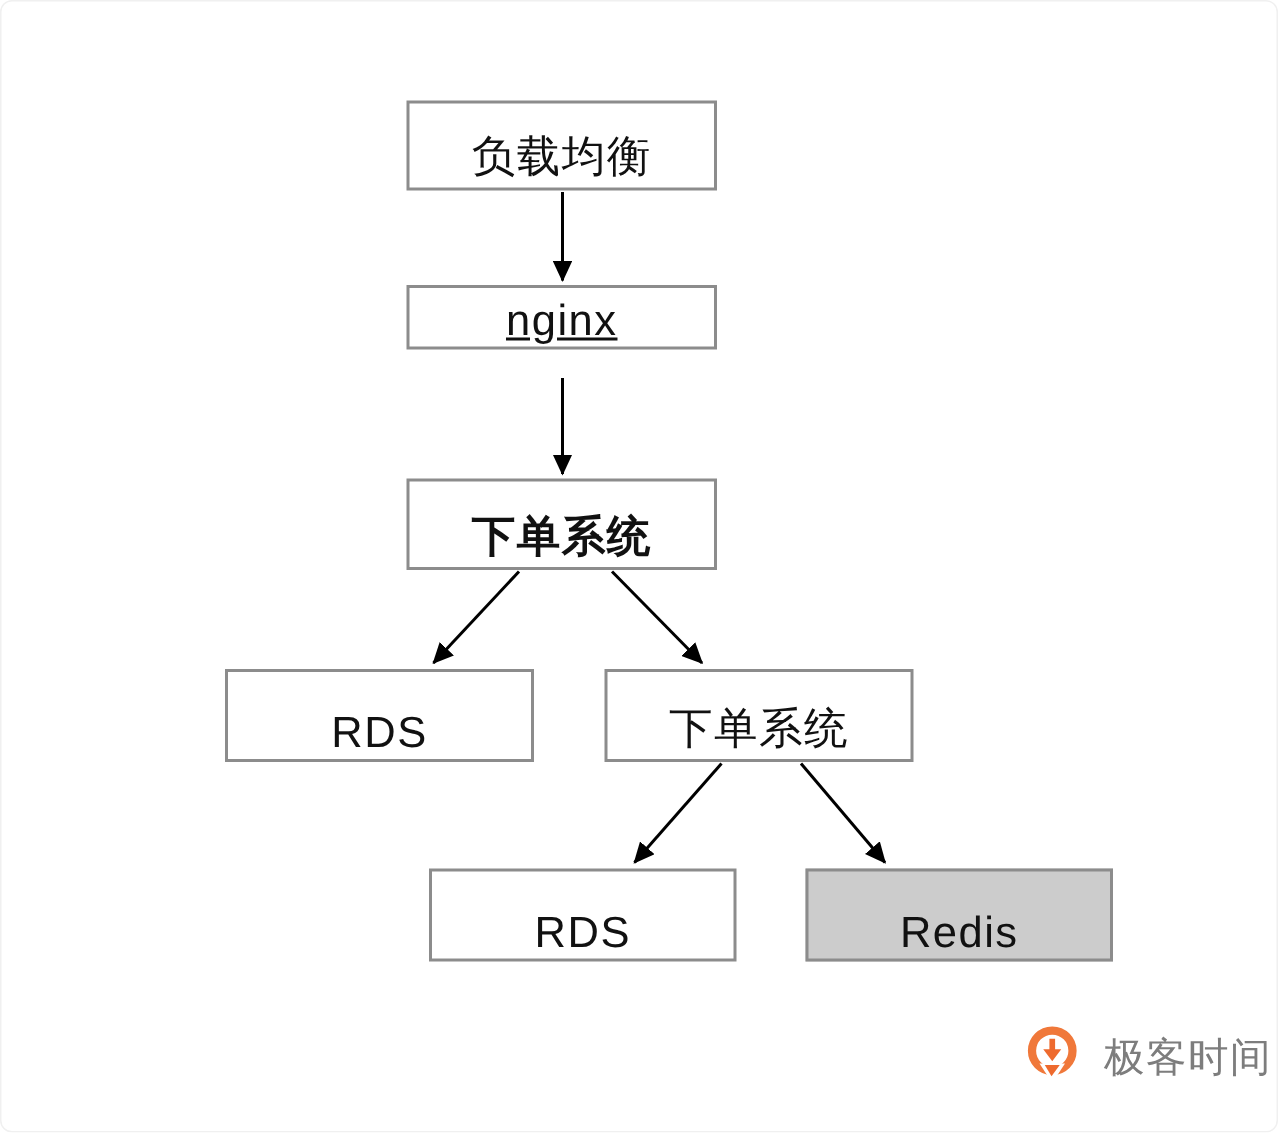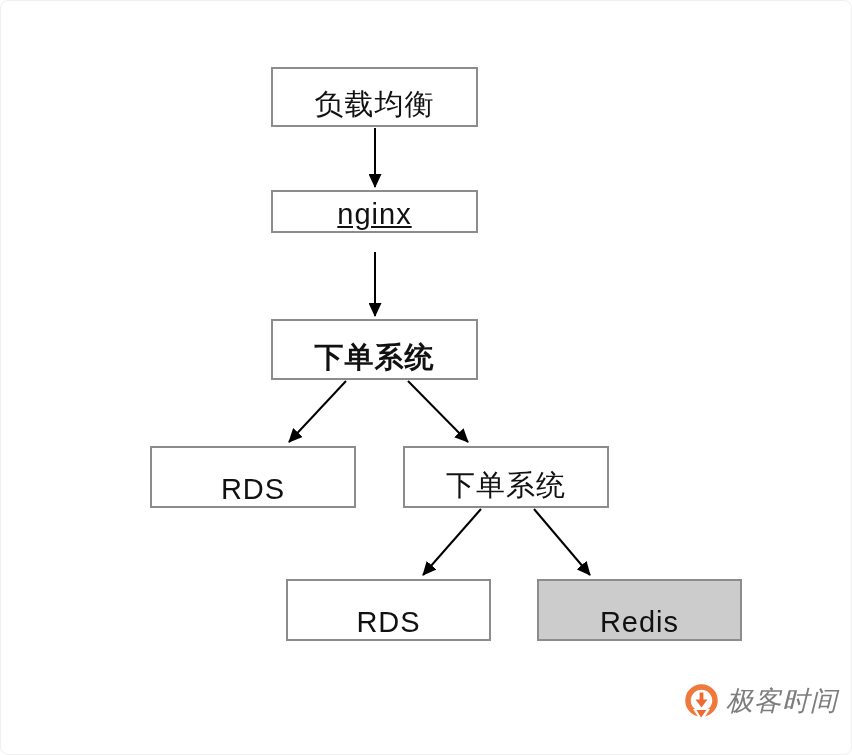--- a/index.html
+++ b/index.html
@@ -45,23 +45,22 @@
   .n-rds-left      { left: 149px; top: 445px; width: 206px; height: 62px; }
   .n-service-api   { left: 402px; top: 445px; width: 206px; height: 62px; }
   .n-rds-bottom    { left: 285px; top: 578px; width: 205px; height: 62px; }
   .n-redis         { left: 522px; top: 578px; width: 205px; height: 62px; margin-left: 14px; }
 
   .logo {
     position: absolute;
     left: 682px;
     top: 682px;
     display: flex;
-    align-items: flex-start;
-    gap: 6px;
-    font-style: italic;
+    align-items: flex-end;
+    gap: 16px;
   }
   .logo-text {
     font-size: 27px;
     color: #7d7d7d;
     letter-spacing: 1px;
     white-space: nowrap;
   }
 </style>
 </head>
 <body>

